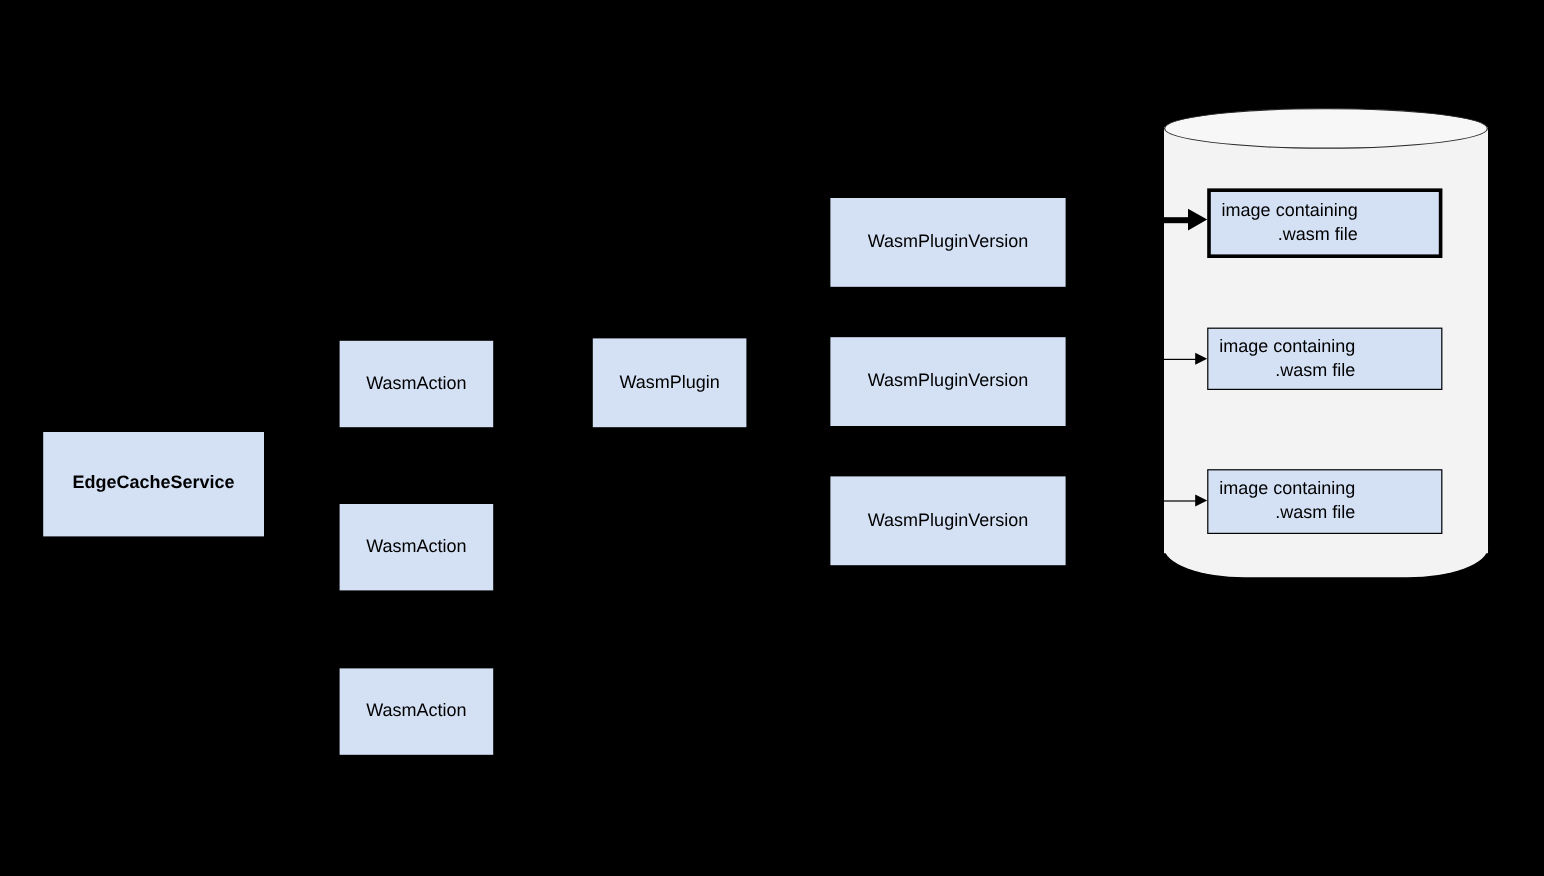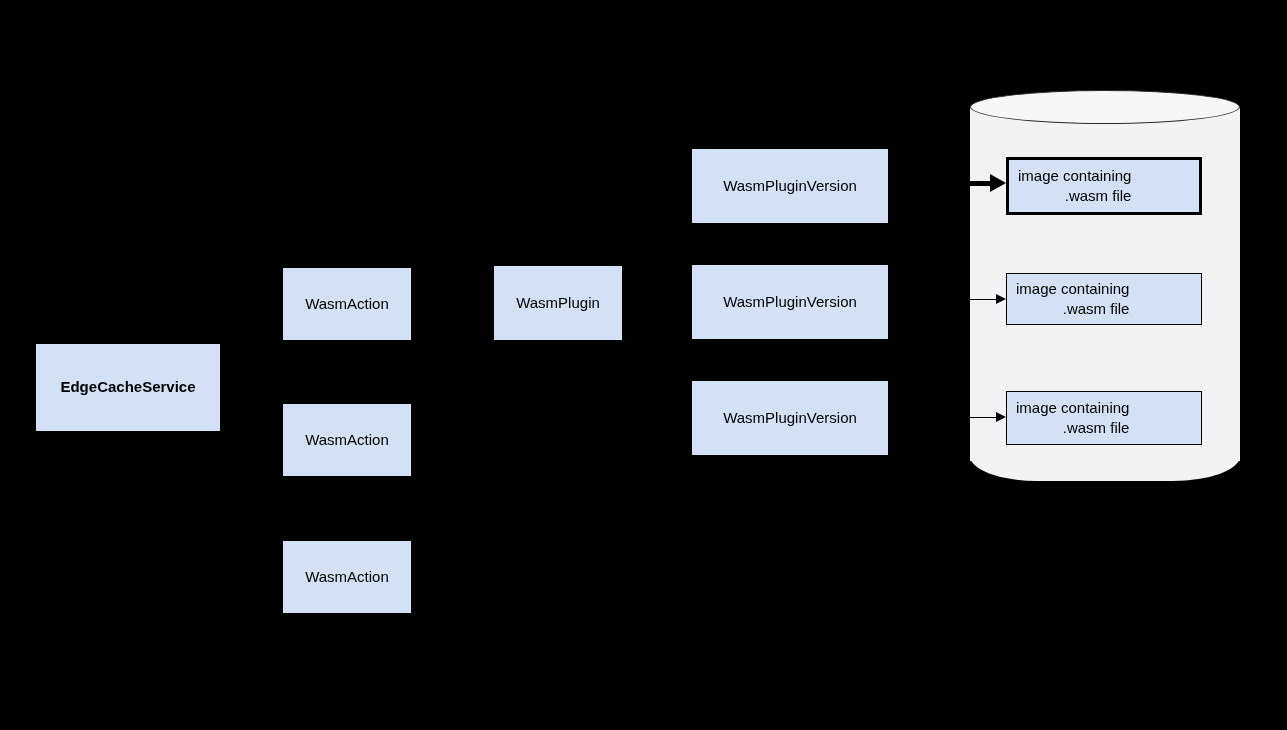--- a/index.html
+++ b/index.html
@@ -25,20 +25,21 @@
     box-sizing: border-box;
     display: flex;
     align-items: center;
     white-space: pre-line;
   }
   
   .node.proc {
     justify-content: center;
     text-align: center;
     padding: 0 8px;
+    margin-top: 16px;
   }
   
   .node.datum {
     justify-content: flex-start;
     text-align: right;
     padding: 0 16px 0 9px;
     border: 1px solid #000000;
   }
   .node.datum.bold-edge {
     border: 3px solid #000000;

